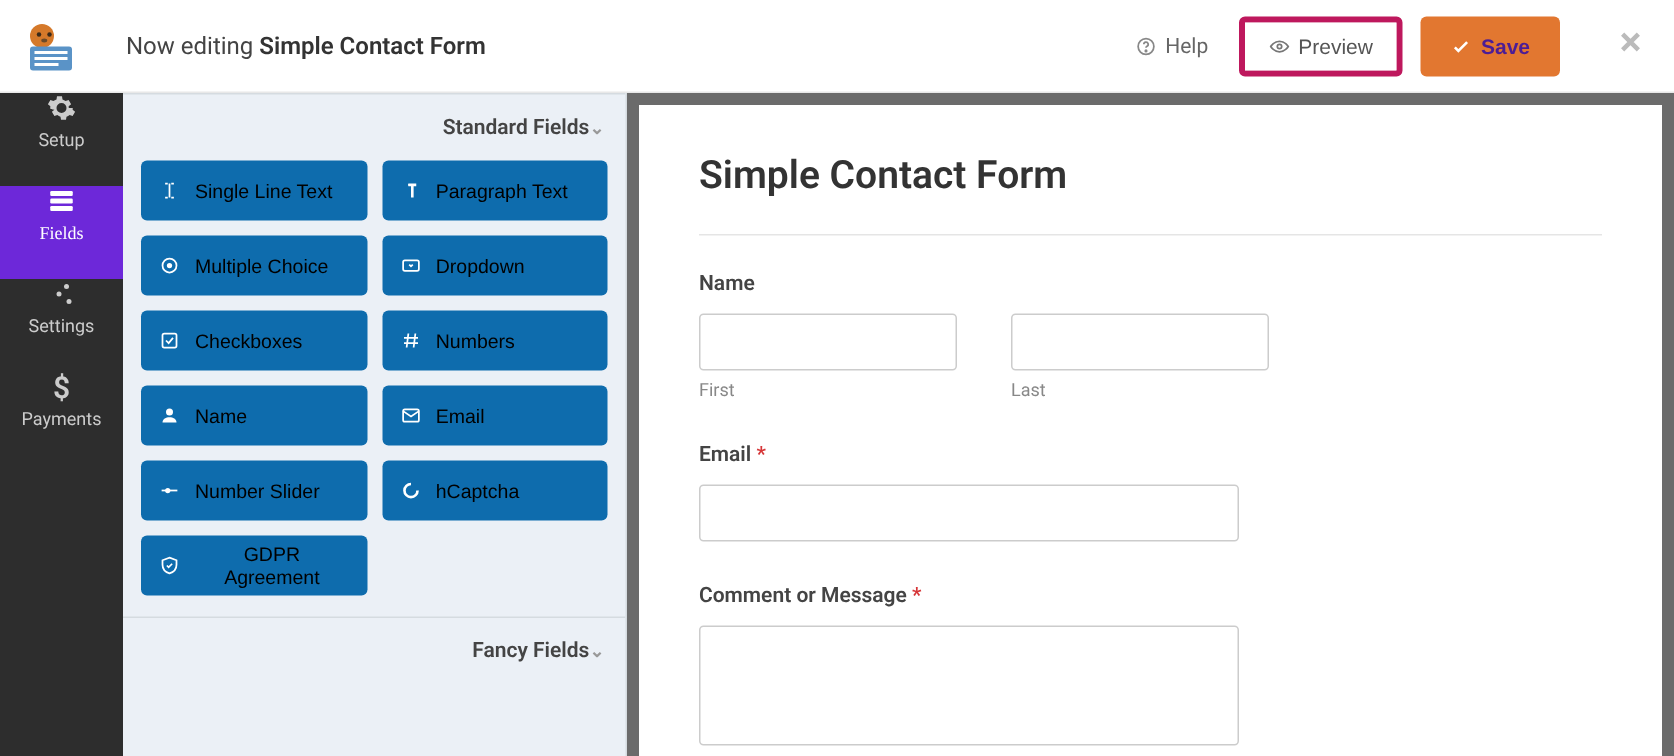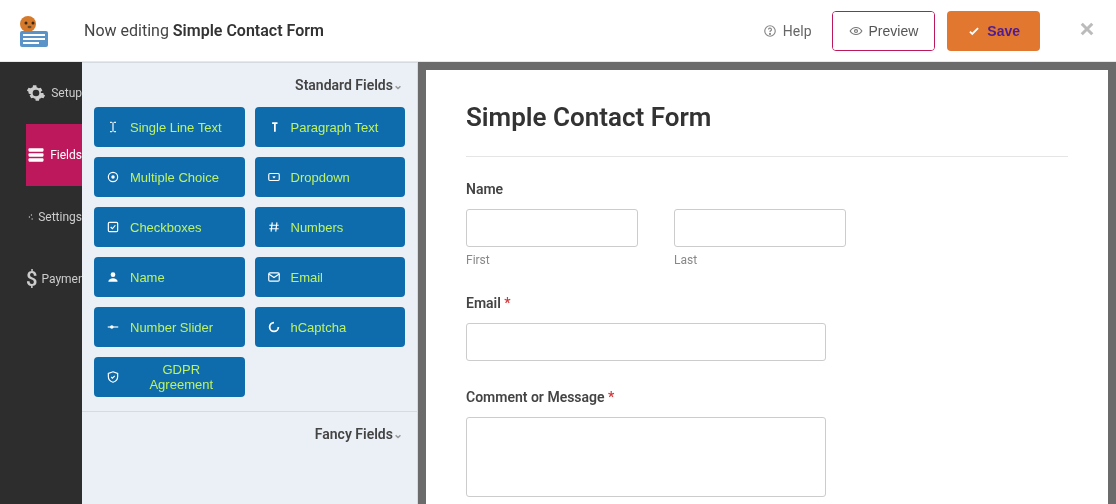--- a/index.html
+++ b/index.html
@@ -34,21 +34,21 @@
   .now-editing .form-name { font-weight: 600; color: #333; }
   .topbar-spacer { flex: 1; }
   .topbar-right { display:flex; align-items:center; gap: 12px; }
   .help-link {
     display:flex; align-items:center; gap:6px;
     color:#666; font-size:14px; cursor:pointer;
     padding: 6px 8px;
   }
   .btn-group {
     display:flex;
-    border:1px solid #be185d;
+    border:4px solid #be185d;
     border-radius:4px;
     overflow:hidden;
     height:40px;
   }
   .btn-group .btn {
     display:flex; align-items:center; gap:6px;
     padding: 0 16px;
     background:#fff;
     color:#555;
     font-size:14px;
@@ -87,32 +87,32 @@
   .sidebar {
     width: 82px;
     background: #2d2d2d;
     display:flex;
     flex-direction:column;
     flex-shrink: 0;
   }
   .side-item {
     height: 62px;
     display:flex;
-    flex-direction:row;
+    flex-direction:column;
     align-items:center;
-    justify-content:space-between;
+    justify-content:flex-start;
     gap:4px;
     color:#ccc;
     font-size:12px;
     cursor:pointer;
-    margin-left:26px;
   }
   .side-item.active {
-    background:#be185d;
+    background:#6d28d9;
     color:#fff;
+    font-family:Liberation Serif, serif;
   }
   .side-item svg { width:20px; height:20px; fill:#ccc; }
   .side-item.active svg { fill:#fff; }
   .side-item span.dollar { font-size:20px; line-height:1; color:#ccc; font-weight:600; }
 
   
   .fields-panel {
     width: 336px;
     background:#ebf0f6;
     flex-shrink:0;
@@ -158,21 +158,21 @@
   }
 
   .fields-grid {
     display:grid;
     grid-template-columns: 1fr 1fr;
     gap:10px;
     padding: 0 12px 14px;
   }
   .field-btn {
     background:#0e6cad;
-    color:#bef264;
+    color:#000000;
     border:none;
     border-radius:4px;
     height:40px;
     display:flex;
     align-items:center;
     gap:10px;
     padding:0 12px;
     font-size:13px;
     cursor:pointer;
   }

